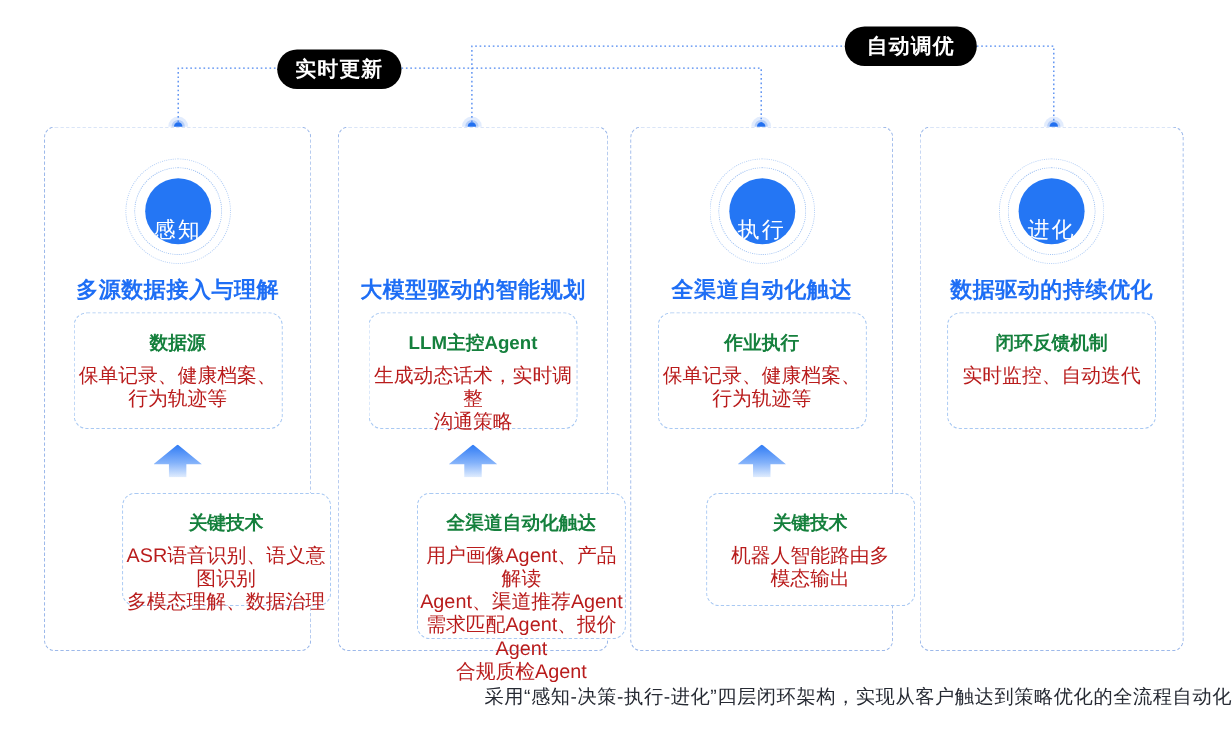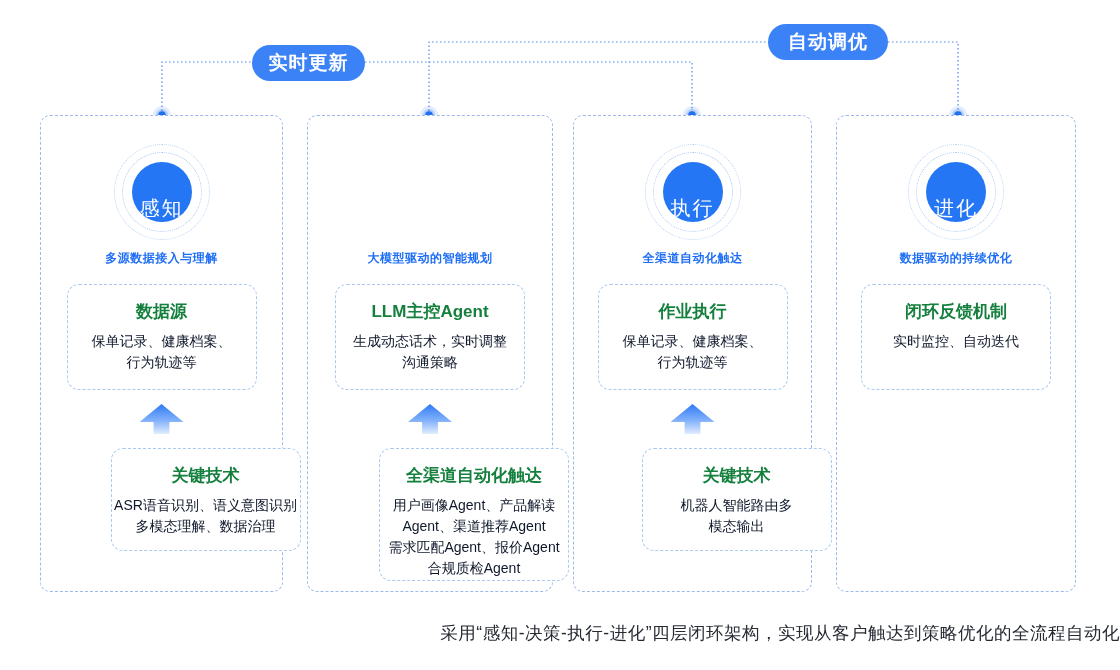--- a/index.html
+++ b/index.html
@@ -2,21 +2,21 @@
 <html><head>
 <meta charset="utf-8">
 <style>
   html,body{margin:0;padding:0;background:#ffffff;}
   .canvas{
     position:relative;width:1120px;height:670px;background:#ffffff;overflow:hidden;
     font-family:"Liberation Sans","DejaVu Sans",sans-serif;
   }
   .connectors{position:absolute;left:0;top:0;width:1120px;height:670px;pointer-events:none;}
   .pill{
-    position:absolute;height:36px;border-radius:18px;background:#3b82f6;color:#ffffff;
+    position:absolute;height:36px;border-radius:18px;background:#000000;color:#ffffff;
     display:flex;align-items:center;justify-content:center;
     font-size:19px;font-weight:700;letter-spacing:1px;z-index:5;
   }
   .column{
     position:absolute;top:115px;height:477px;border:1px dashed #9db9ea;border-radius:10px;
     background:#ffffff;box-sizing:border-box;z-index:2;
   }
   .ring{
     position:absolute;top:28px;left:50%;transform:translateX(-50%);
     width:96px;height:96px;border:1px dotted #b9d2f6;border-radius:50%;box-sizing:border-box;
@@ -24,32 +24,32 @@
   .ring::before{
     content:"";position:absolute;inset:7px;border:1px dotted #a5c5f3;border-radius:50%;
   }
   .circle{
     position:absolute;inset:17px;background:#2476f4;border-radius:50%;
     display:flex;align-items:flex-end;justify-content:center;
     color:#ffffff;font-size:20px;letter-spacing:2px;font-weight:500;
   }
   .subtitle{
     position:absolute;top:134px;left:0;width:100%;margin:0;text-align:center;
-    color:#1e6ef5;font-size:12px;font-weight:700;letter-spacing:0.5px;
+    color:#1e6ef5;font-size:20px;font-weight:700;letter-spacing:0.5px;
   }
   .box{
     position:absolute;left:50%;transform:translateX(-50%);width:190px;
     border:1px dashed #a9c9f3;border-radius:12px;background:#ffffff;box-sizing:border-box;
     text-align:center;
   }
   .top-box{top:168px;height:106px;}
   .bottom-box{top:332px;margin-left:44px;}
   .box-title{margin-top:15px;font-size:17px;font-weight:700;color:#15803d;}
   .box-desc{
-    margin-top:8px;font-size:14px;line-height:21px;color:#0f172a;white-space:pre-line;
+    margin-top:8px;font-size:18px;line-height:21px;color:#b91c1c;white-space:pre-line;
   }
   .arrow{
     position:absolute;top:288px;left:50%;transform:translateX(-50%);width:44px;height:30px;
     background:linear-gradient(180deg,#2f7bf5 0%,#82b1fa 55%,#e1edfe 100%);
     clip-path:polygon(50% 0,100% 60%,68% 60%,68% 100%,32% 100%,32% 60%,0 60%);
   }
   .caption{
     position:absolute;top:621px;left:0;width:100%;text-align:right;
     font-size:17.5px;font-weight:500;color:#262a33;letter-spacing:0.5px;
   }

